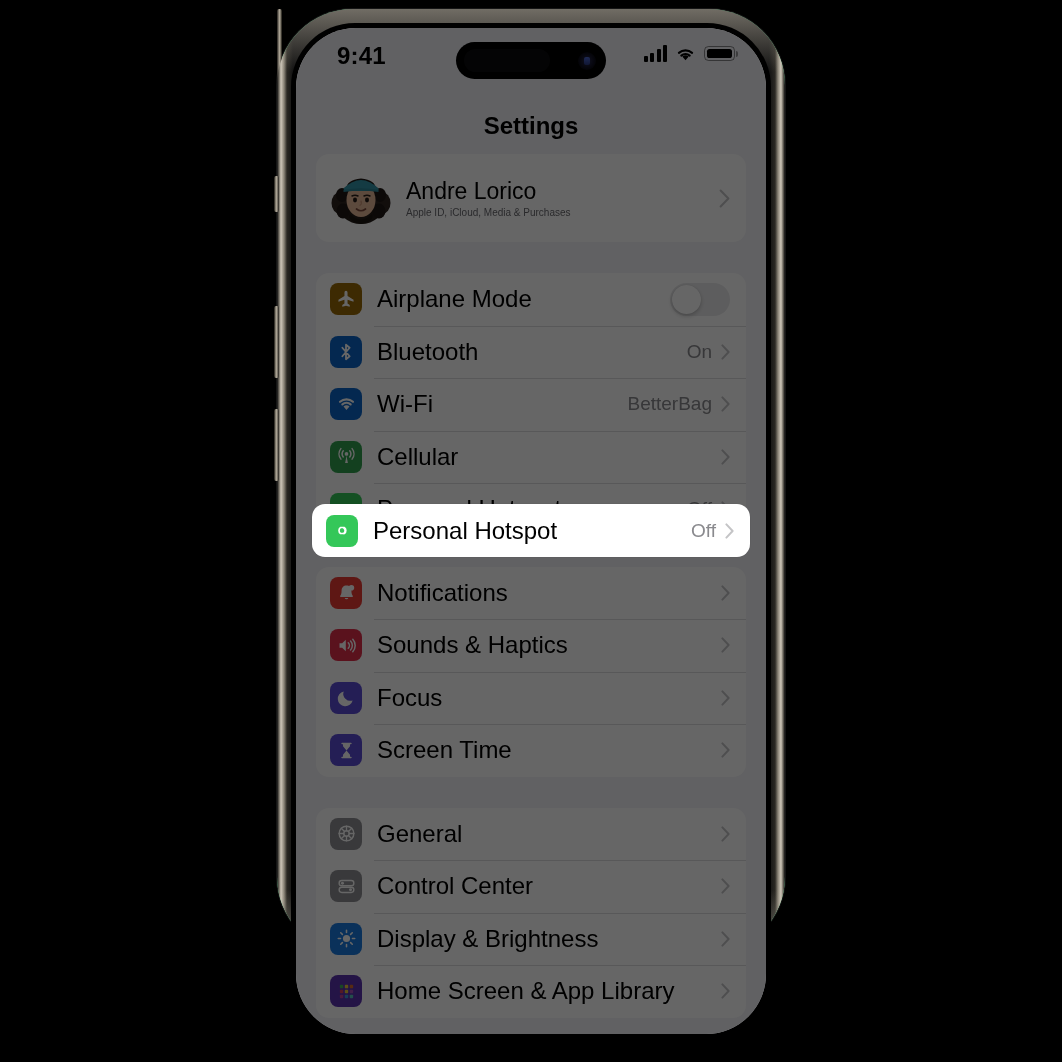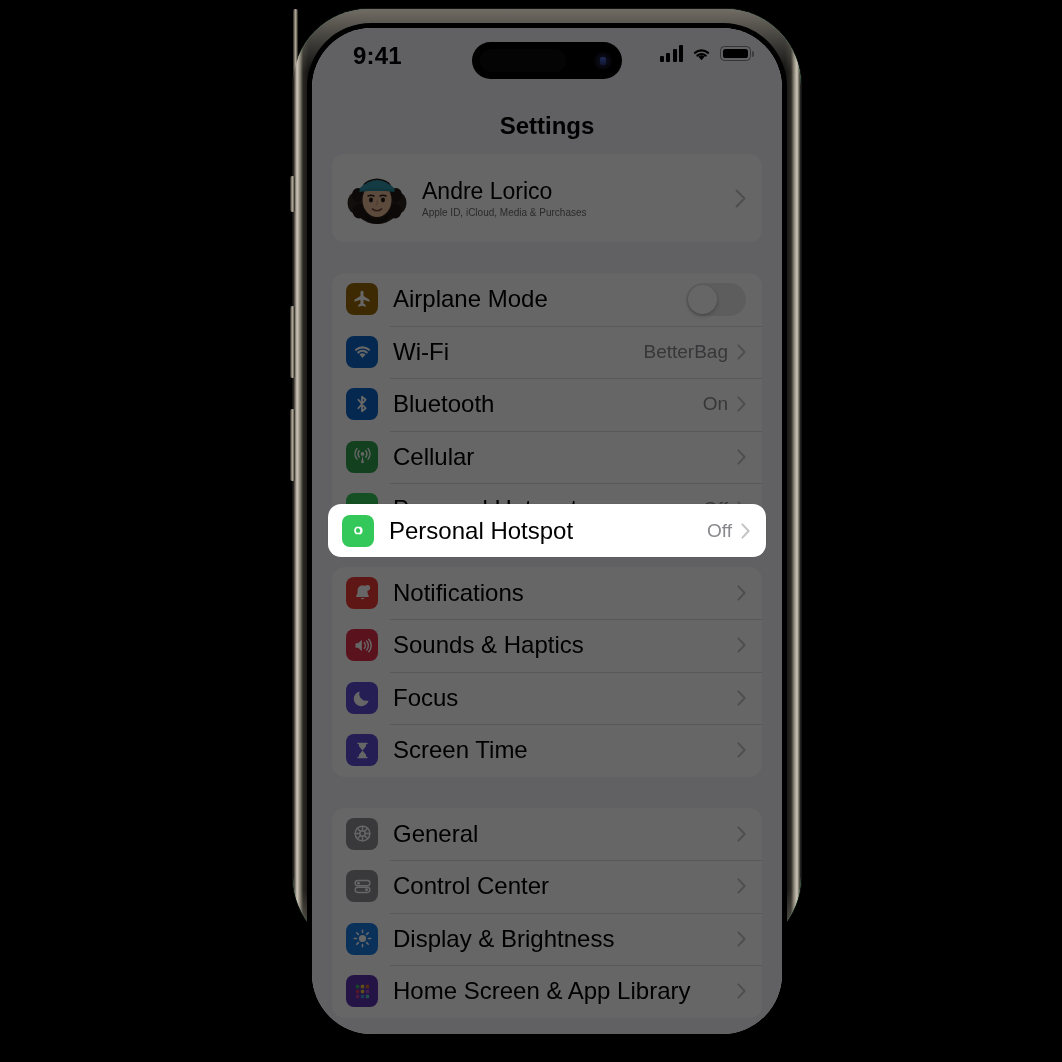--- a/index.html
+++ b/index.html
@@ -11,21 +11,21 @@
     width: 1062px;
     height: 1062px;
     overflow: hidden;
     font-family: "Liberation Sans", sans-serif;
     position: relative;
   }
 
   
   .device {
     position: absolute;
-    left: 293px;
+    left: 277px;
     top: 9px;
     width: 508px;
     height: 944px;
     border-radius: 76px;
     background: #86efac;
     box-shadow: 0 0 0 1px #151515;
   }
   
   .rail {
     position: absolute;
@@ -416,43 +416,43 @@
               </svg>
             </span>
             <span class="label">Airplane Mode</span>
             <span class="toggle">
               <span class="knob"></span>
             </span>
           </div>
 
           <div class="row">
             <span class="ic" style="background:#0b64c8">
+              <svg viewBox="0 0 22 22" width="20" height="20">
+                <path d="M7 6.3 L15 15.7 L11 19 V3 L15 6.3 L7 15.7" stroke="#fff" stroke-width="2" fill="none" stroke-linejoin="round" stroke-linecap="round"></path>
+              </svg>
+            </span>
+            <span class="label">Bluetooth</span>
+            <span class="value">On</span>
+            <span class="chev">
+              <svg viewBox="0 0 9 16" width="9" height="16">
+                <path d="M1.4 1.4 L7.6 8 L1.4 14.6" stroke="currentColor" stroke-width="2" fill="none" stroke-linecap="round" stroke-linejoin="round"></path>
+              </svg>
+            </span>
+          </div>
+
+          <div class="row">
+            <span class="ic" style="background:#0b64c8">
               <svg viewBox="0 0 24 20" width="21" height="18">
                 <path d="M12 16.8 L8.6 12.9 a5.2 5.2 0 0 1 6.8 0 Z" fill="#fff"></path>
                 <path d="M4.6 7.4 a11.2 11.2 0 0 1 14.8 0" stroke="#fff" stroke-width="2.5" fill="none" stroke-linecap="round"></path>
                 <path d="M7.3 10.5 a7.2 7.2 0 0 1 9.4 0" stroke="#fff" stroke-width="2.5" fill="none" stroke-linecap="round"></path>
               </svg>
             </span>
             <span class="label">Wi-Fi</span>
             <span class="value">BetterBag</span>
-            <span class="chev">
-              <svg viewBox="0 0 9 16" width="9" height="16">
-                <path d="M1.4 1.4 L7.6 8 L1.4 14.6" stroke="currentColor" stroke-width="2" fill="none" stroke-linecap="round" stroke-linejoin="round"></path>
-              </svg>
-            </span>
-          </div>
-
-          <div class="row">
-            <span class="ic" style="background:#0b64c8">
-              <svg viewBox="0 0 22 22" width="20" height="20">
-                <path d="M7 6.3 L15 15.7 L11 19 V3 L15 6.3 L7 15.7" stroke="#fff" stroke-width="2" fill="none" stroke-linejoin="round" stroke-linecap="round"></path>
-              </svg>
-            </span>
-            <span class="label">Bluetooth</span>
-            <span class="value">On</span>
             <span class="chev">
               <svg viewBox="0 0 9 16" width="9" height="16">
                 <path d="M1.4 1.4 L7.6 8 L1.4 14.6" stroke="currentColor" stroke-width="2" fill="none" stroke-linecap="round" stroke-linejoin="round"></path>
               </svg>
             </span>
           </div>
 
           <div class="row">
             <span class="ic" style="background:#30a14e">
               <svg viewBox="0 0 24 24" width="21" height="21">

